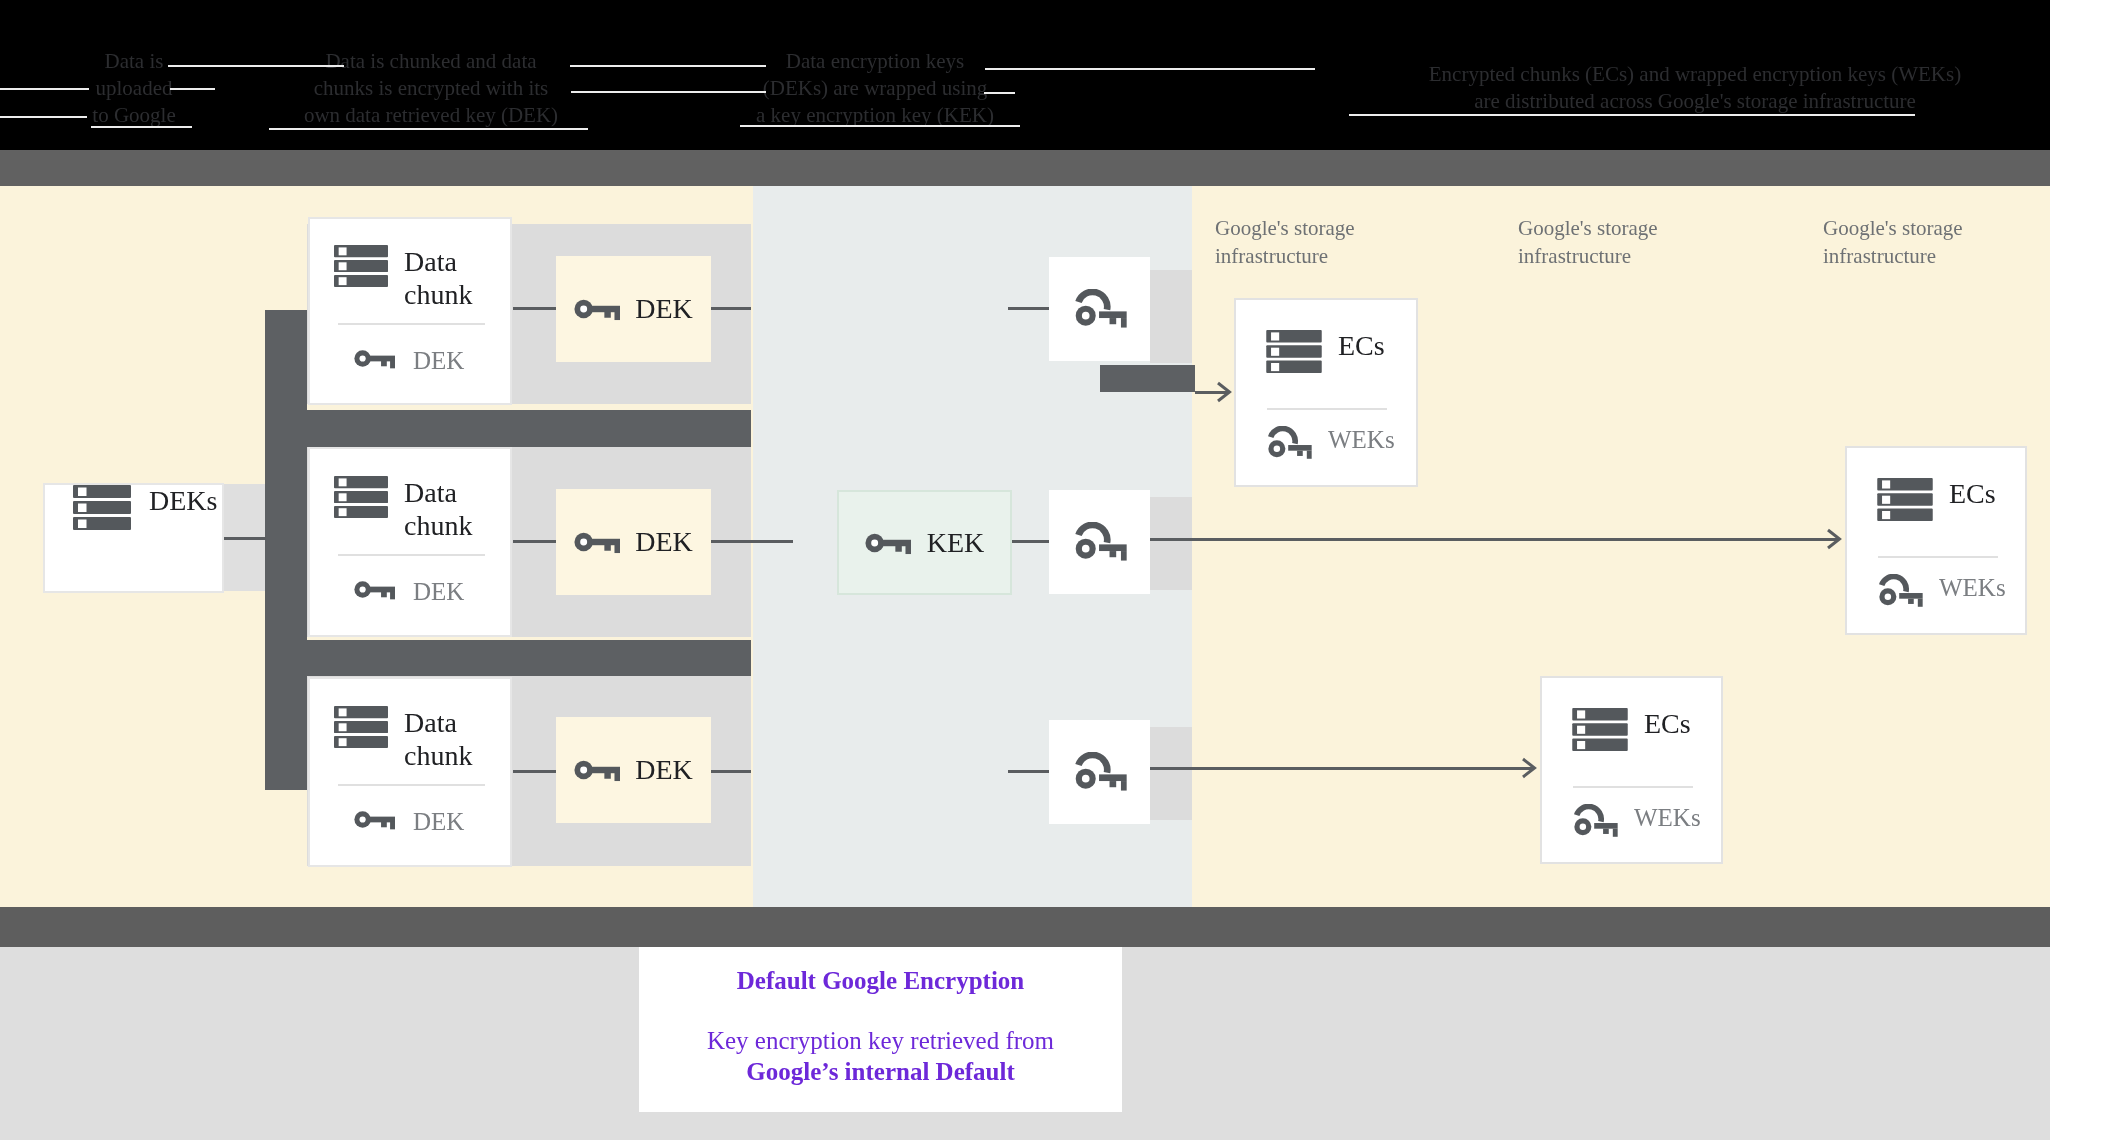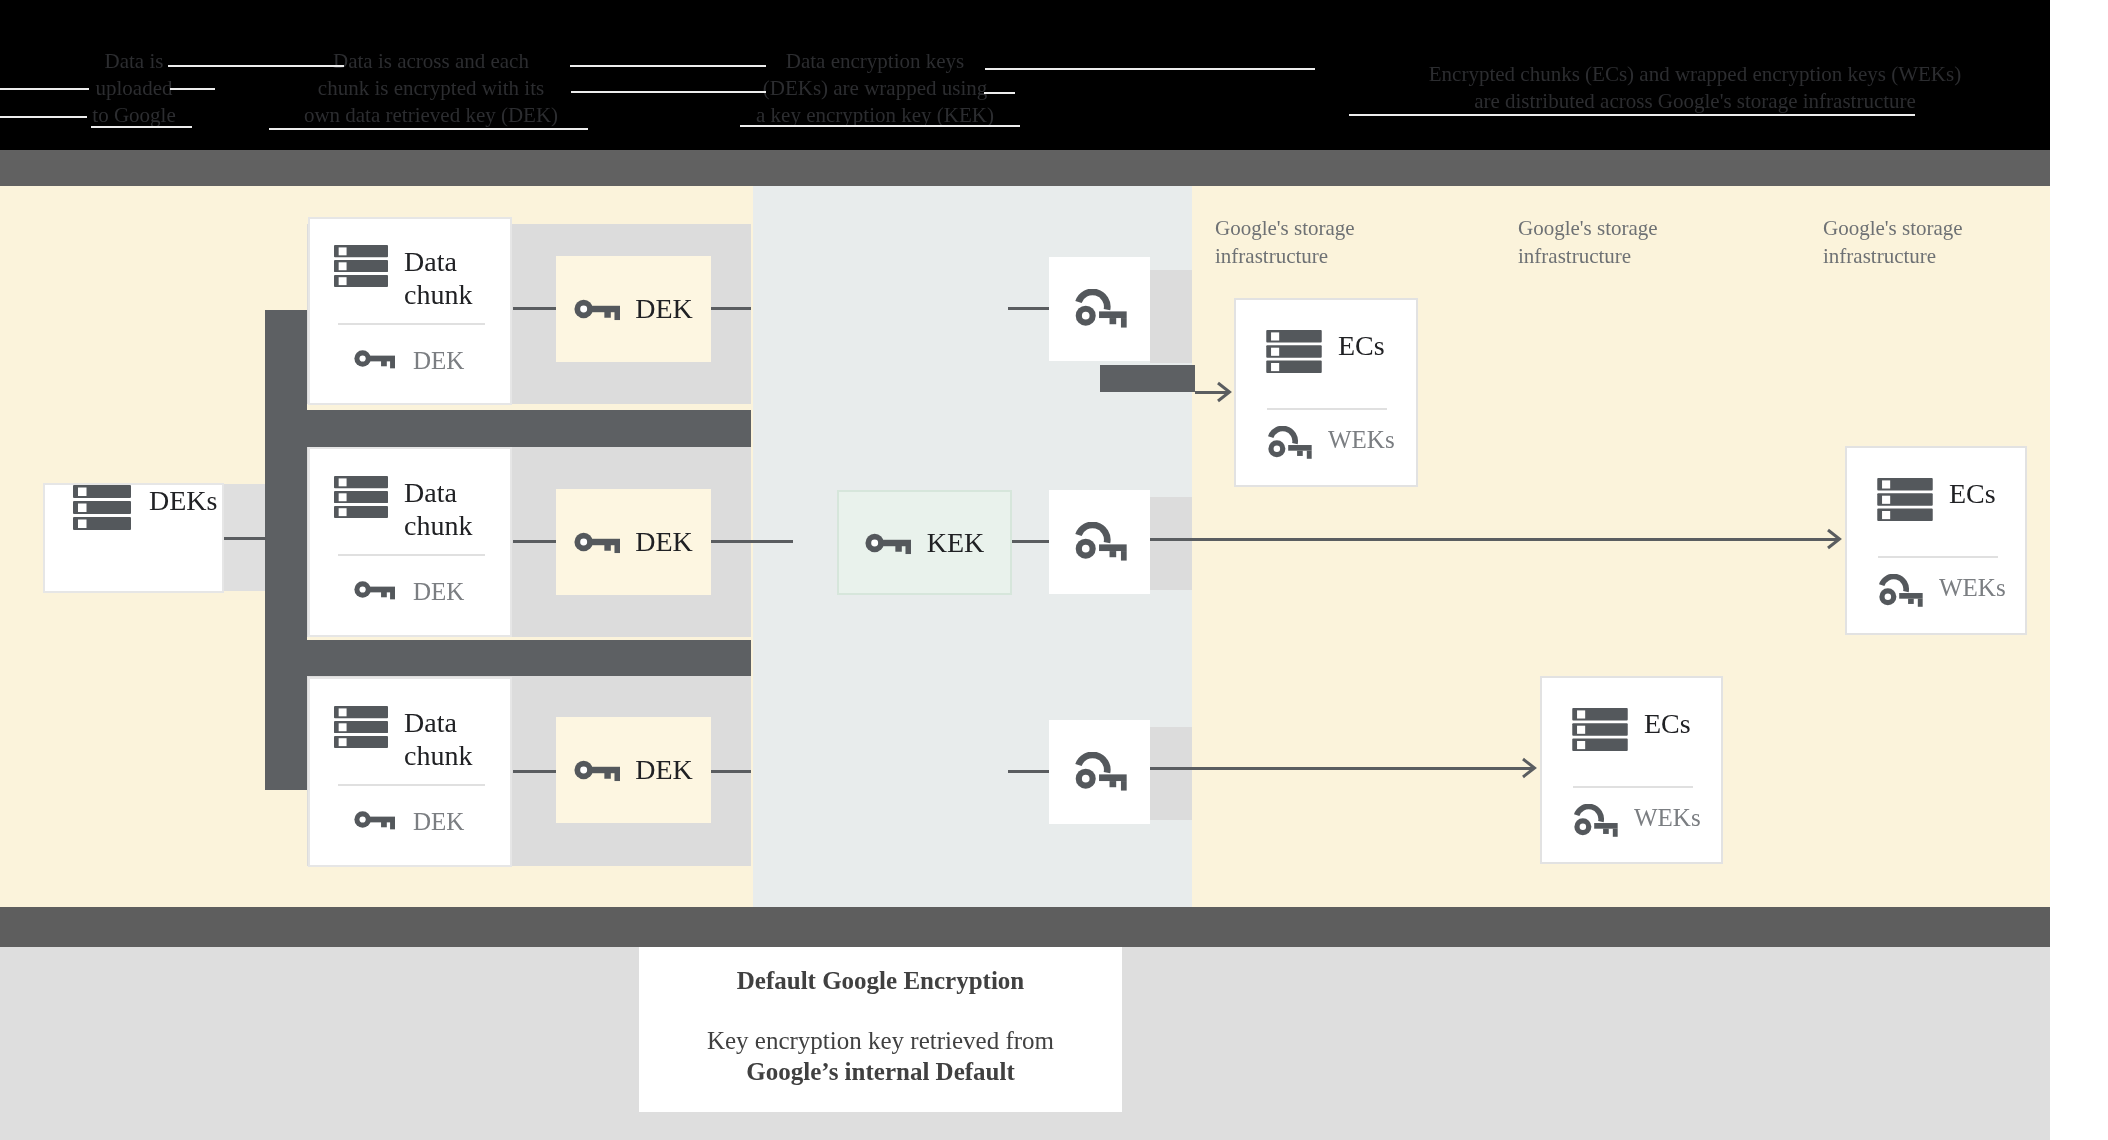--- a/index.html
+++ b/index.html
@@ -30,21 +30,21 @@
   .line{position:absolute;height:3px;background:#5a5d60;}
   .lbl-dark{color:#202124;font-size:28px;}
   .lbl-gray{color:#7b7e82;font-size:25px;}
   .storage-label{color:#6e7174;font-size:21px;line-height:28px;}
   
   .row-center{display:flex;align-items:flex-start;}
   .divider{position:absolute;height:2px;background:#e0e0e0;}
   .keybox{display:flex;align-items:center;justify-content:center;}
   
   .caption-box{left:639px;top:947px;width:483px;height:165px;background:#ffffff;
-               text-align:center;color:#404040;font-size:25px;line-height:31px;}
+               text-align:center;color:#6d28d9;font-size:25px;line-height:31px;}
   .caption-title{font-weight:bold;padding-top:18px;}
   .caption-body{padding-top:29px;}
   .bold{font-weight:bold;}
 </style>
 </head>
 <body>
 
 <svg width="0" height="0" style="position:absolute">
   <defs>
     <g id="server-icon">
@@ -78,22 +78,22 @@
 
 <div id="stage">
 
   <div class="abs band-black">
     <div class="abs hdr-step" style="left:14px;top:48px;width:240px;">
       <div class="hdr-line">Data is</div>
       <div class="hdr-line">uploaded</div>
       <div class="hdr-line">to Google</div>
     </div>
     <div class="abs hdr-step" style="left:260px;top:48px;width:342px;">
-      <div class="hdr-line">Data is across and each</div>
-      <div class="hdr-line">chunk is encrypted with its</div>
+      <div class="hdr-line">Data is chunked and data</div>
+      <div class="hdr-line">chunks is encrypted with its</div>
       <div class="hdr-line">own data retrieved key (DEK)</div>
     </div>
     <div class="abs hdr-step" style="left:704px;top:48px;width:342px;">
       <div class="hdr-line">Data encryption keys</div>
       <div class="hdr-line">(DEKs) are wrapped using</div>
       <div class="hdr-line">a key encryption key (KEK)</div>
     </div>
     <div class="abs hdr-step" style="left:1368px;top:61px;width:654px;">
       <div class="hdr-line">Encrypted chunks (ECs) and wrapped encryption keys (WEKs)</div>
       <div class="hdr-line">are distributed across Google's storage infrastructure</div>

